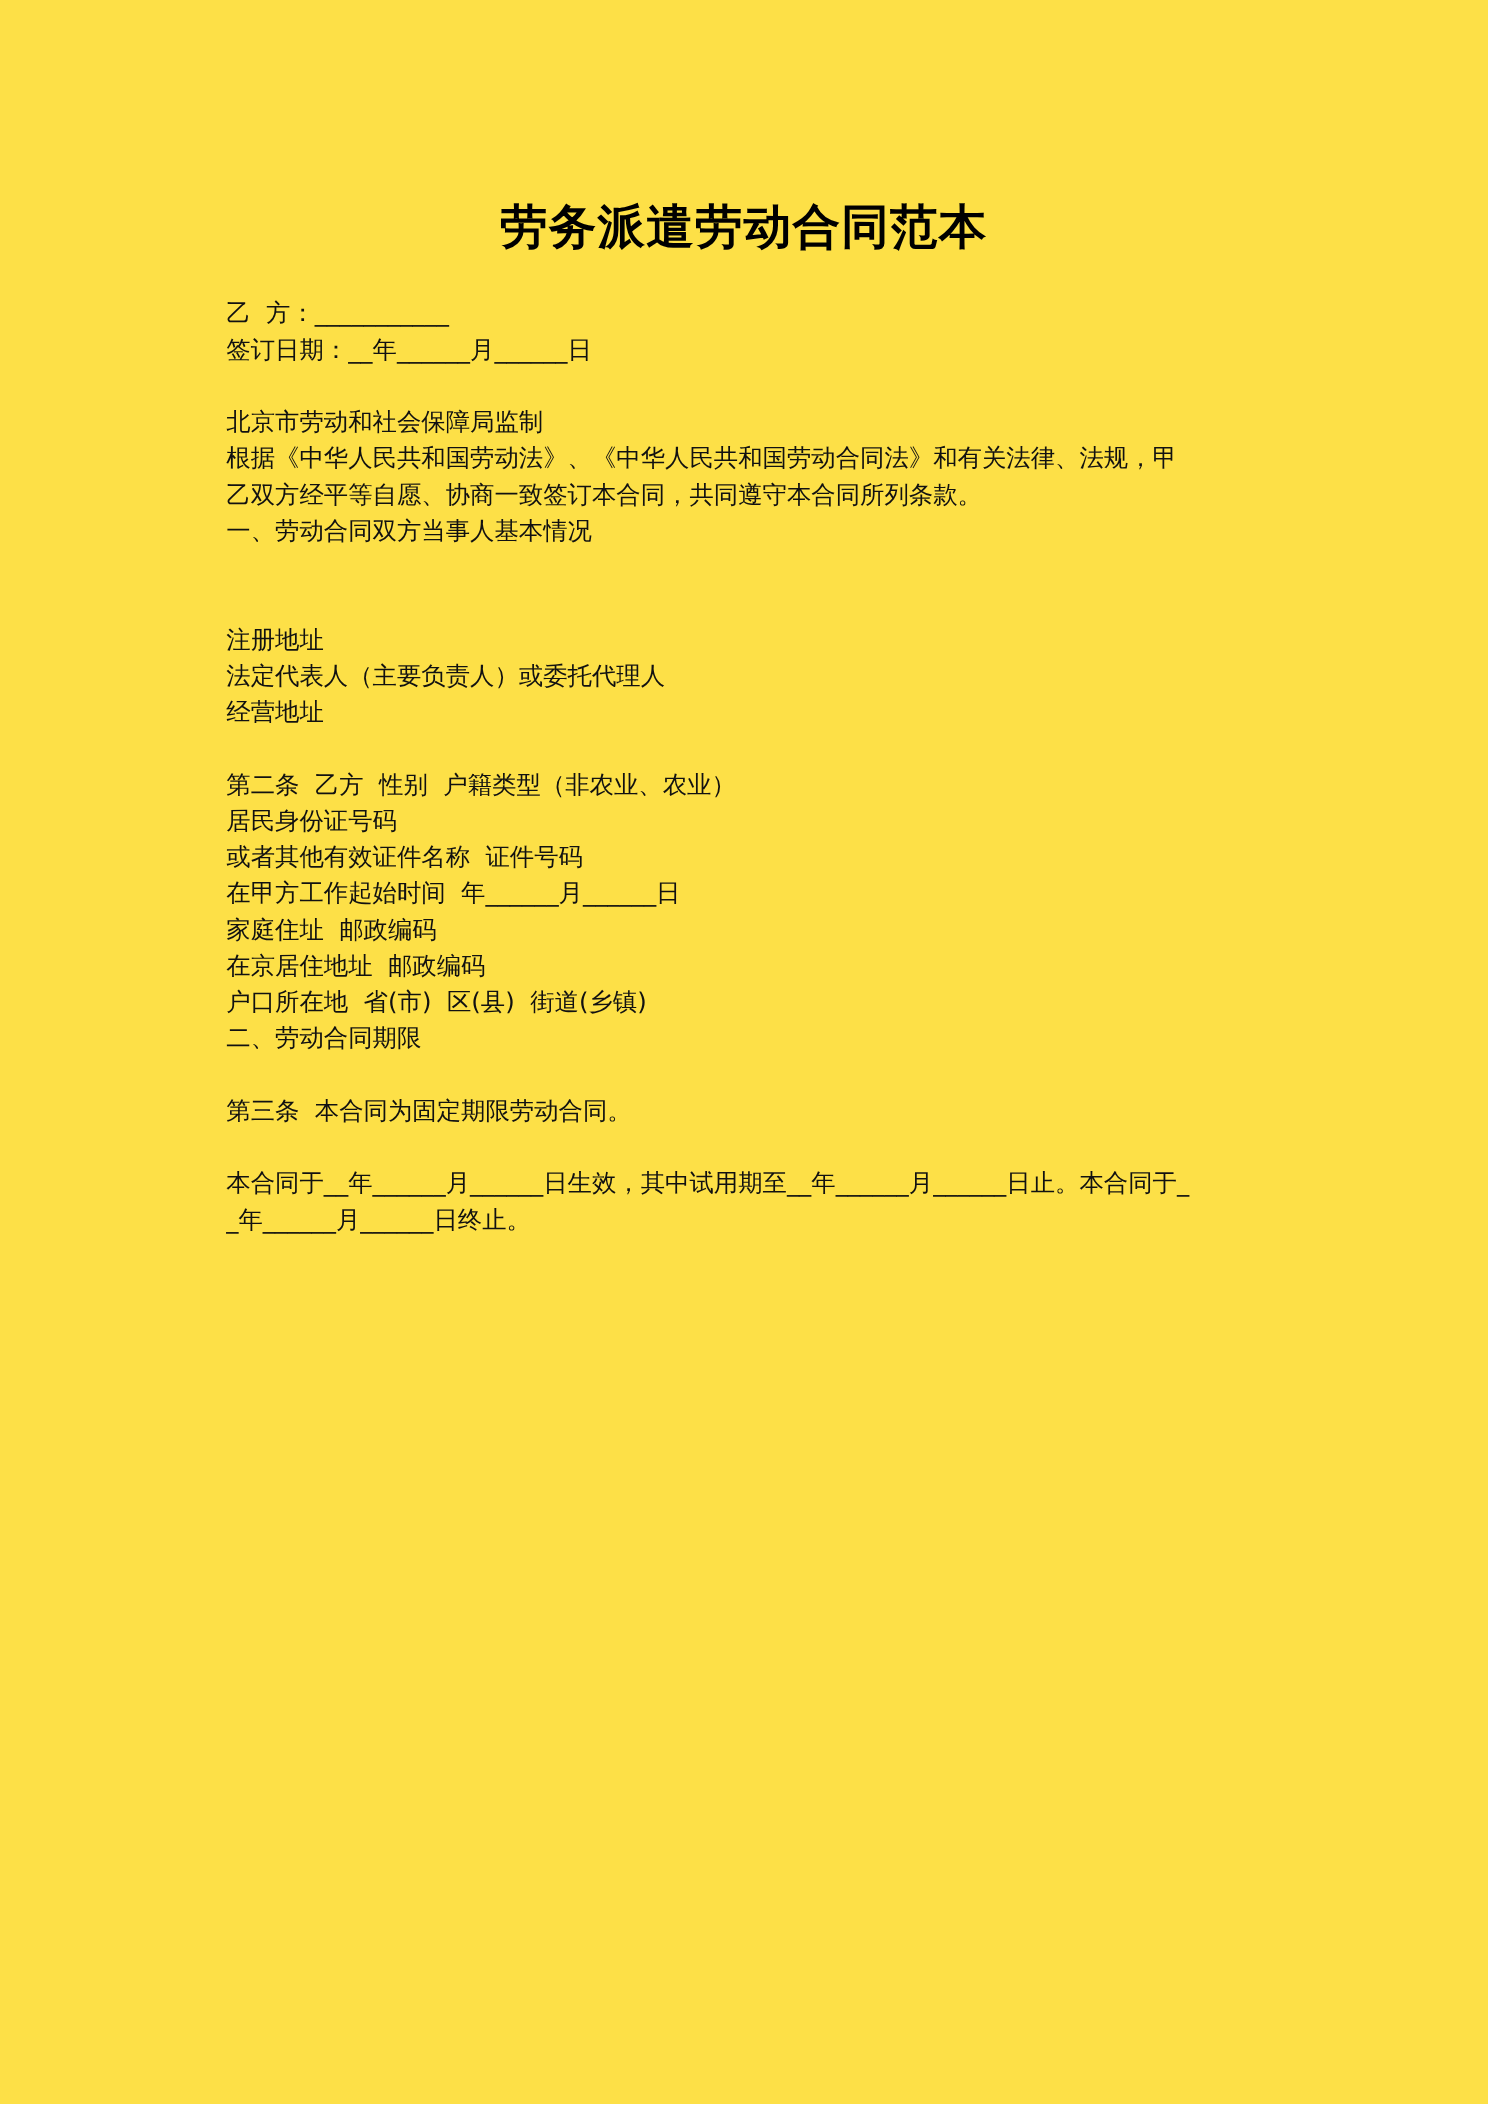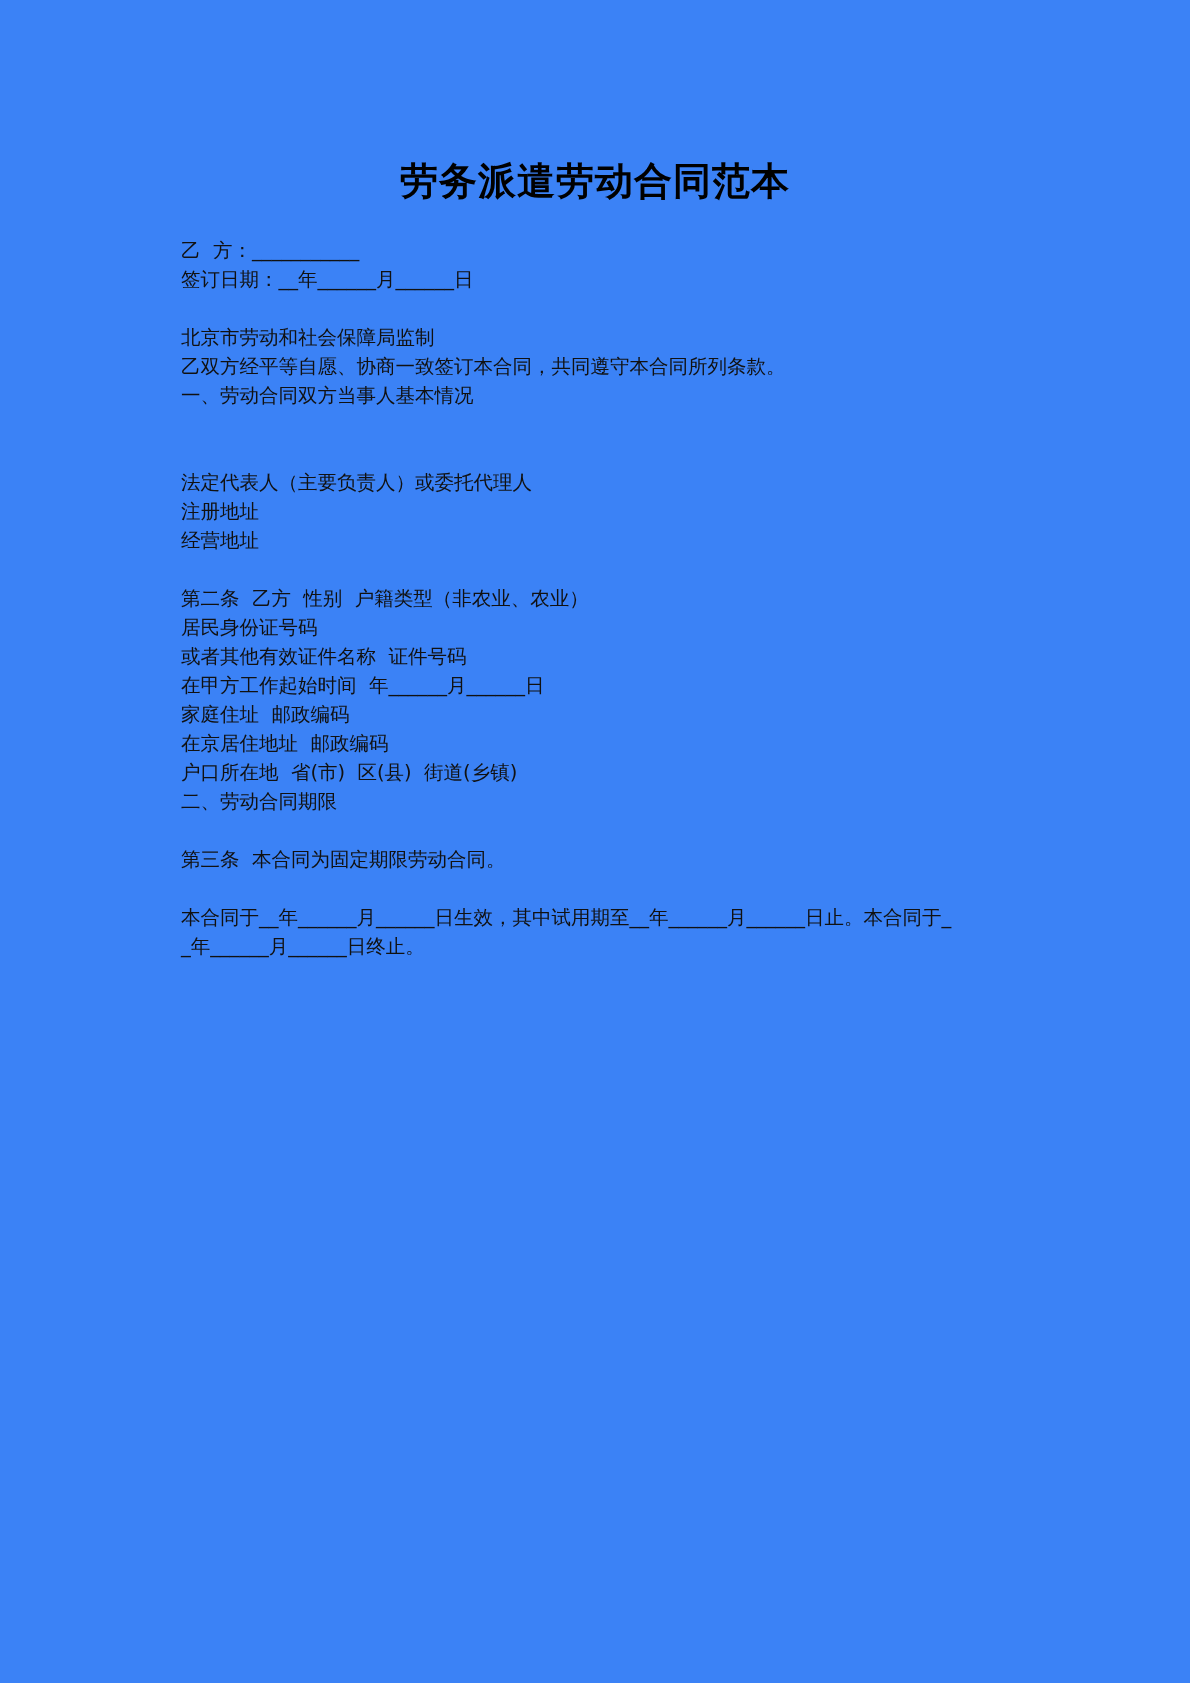--- a/index.html
+++ b/index.html
@@ -1,19 +1,19 @@
 <!DOCTYPE html>
 <html><head>
 <meta charset="utf-8">
 <style>
   html, body { margin: 0; padding: 0; background: #ffffff; }
   body { width: 1190px; height: 1683px; position: relative; overflow: hidden; }
   .page {
     position: absolute; left: 0; top: 0; width: 1190px; height: 1683px;
-    background: #3b82f6; color: #000;
+    background: #fde047; color: #000;
     font-family: "DejaVu Serif", "Liberation Serif", serif;
   }
   .title {
     position: absolute; left: 0; width: 1190px; top: 156px;
     text-align: center; font-size: 38px; font-weight: bold; letter-spacing: 1px;
     line-height: 50px;
     font-family: "DejaVu Sans", "Liberation Sans", sans-serif;
   }
   .body {
     position: absolute; left: 181px; top: 236px; width: 840px;
@@ -29,27 +29,28 @@
 
 <div class="page">
   <div class="title">劳务派遣劳动合同范本</div>
 
   <div class="body">
     <div class="line">乙  方：___________</div>
     <div class="line">签订日期：__年______月______日</div>
     <div class="blank"></div>
 
     <div class="line">北京市劳动和社会保障局监制</div>
+    <div class="line">根据《中华人民共和国劳动法》、《中华人民共和国劳动合同法》和有关法律、法规，甲</div>
     <div class="line">乙双方经平等自愿、协商一致签订本合同，共同遵守本合同所列条款。</div>
     <div class="line">一、劳动合同双方当事人基本情况</div>
     <div class="blank"></div>
 
     <div class="blank"></div>
+    <div class="line">注册地址</div>
     <div class="line">法定代表人（主要负责人）或委托代理人</div>
-    <div class="line">注册地址</div>
     <div class="line">经营地址</div>
     <div class="blank"></div>
 
     <div class="line">第二条  乙方  性别  户籍类型（非农业、农业）</div>
     <div class="line">居民身份证号码</div>
     <div class="line">或者其他有效证件名称  证件号码</div>
     <div class="line">在甲方工作起始时间  年______月______日</div>
     <div class="line">家庭住址  邮政编码</div>
     <div class="line">在京居住地址  邮政编码</div>
     <div class="line">户口所在地  省(市)  区(县)  街道(乡镇)</div>

